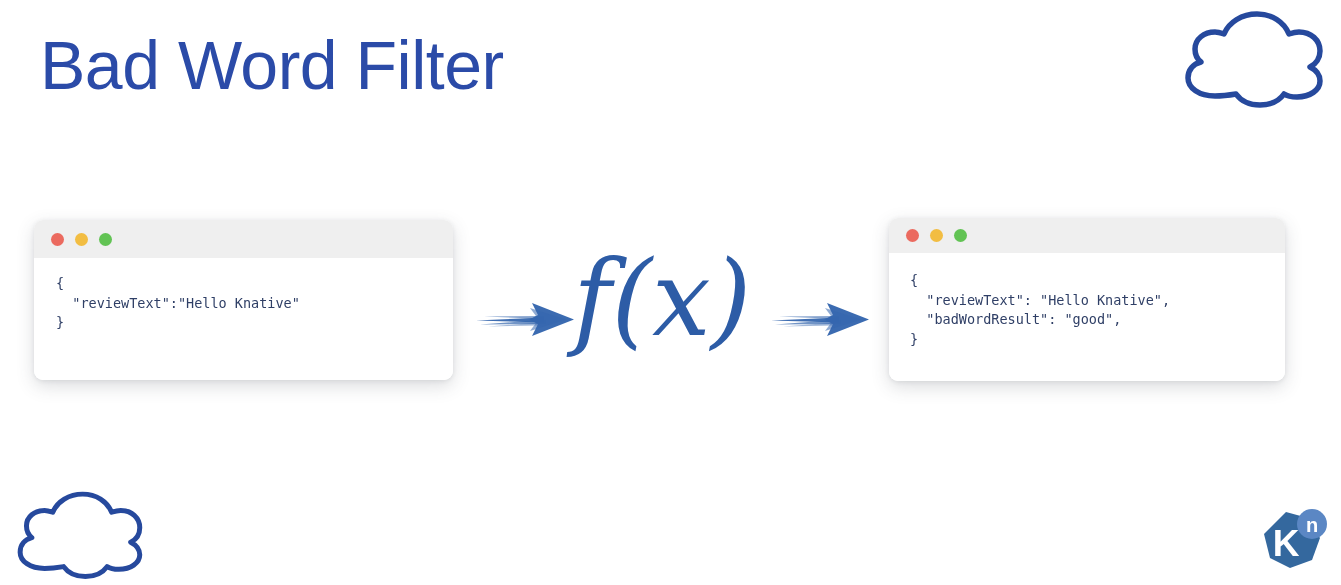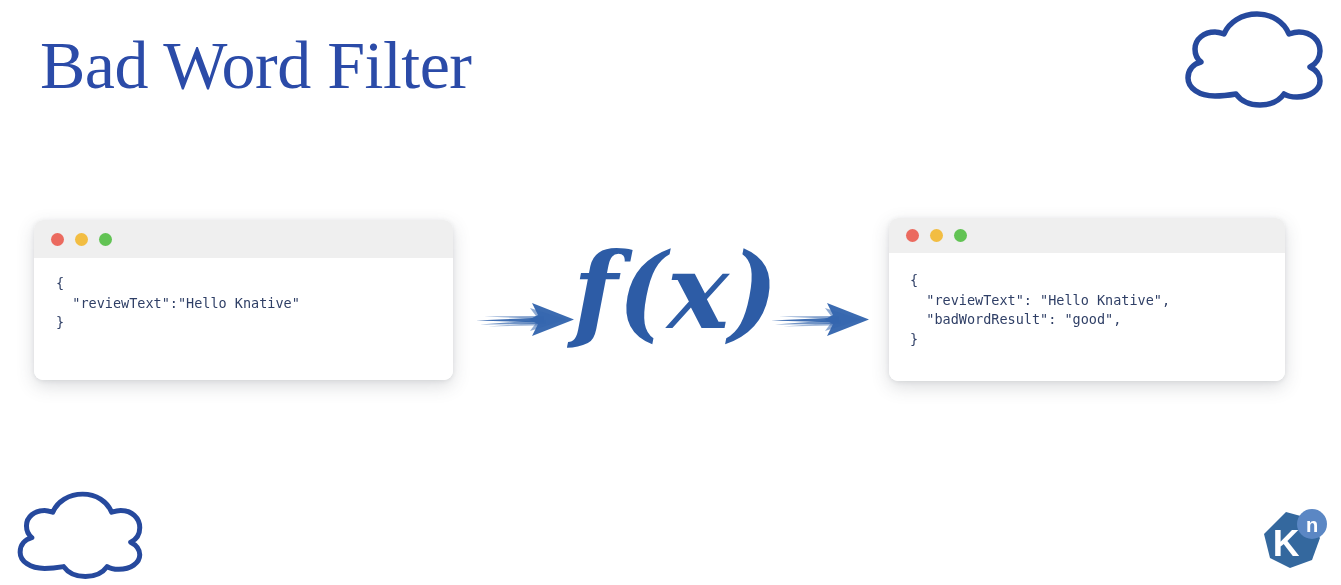--- a/index.html
+++ b/index.html
@@ -16,21 +16,21 @@
     overflow: hidden;
     font-family: "Liberation Sans", sans-serif;
     -webkit-font-smoothing: antialiased;
   }
 
   
   #slide-title {
     position: absolute;
     left: 40px;
     top: 28px;
-    font-family: Liberation Serif, serif;
+    font-family: Liberation Sans, sans-serif;
     font-size: 68px;
     font-weight: 400;
     letter-spacing: -0.5px;
     color: #2b4ba8;
     white-space: nowrap;
     line-height: 1.1;
   }
 
   
   .cloud-svg { position: absolute; }
@@ -79,26 +79,26 @@
     line-height: 19.5px;
     color: #2f3f66;
     white-space: pre;
   }
   #window-response .code-block { padding-left: 21px; }
 
   
   #function-label {
     position: absolute;
     left: 573px;
-    top: 240px;
+    top: 247px;
     width: 175px;
     font-family: "DejaVu Serif", "Liberation Serif", serif;
     font-style: italic;
     font-size: 104px;
-    font-weight: 700;
+    font-weight: 400;
     color: #2d5ca6;
     line-height: 1;
     white-space: nowrap;
   }
 
   
   .arrow-svg { position: absolute; }
   #arrow-request  { left: 474px; top: 297px; }
   #arrow-response { left: 769px; top: 297px; }
 

